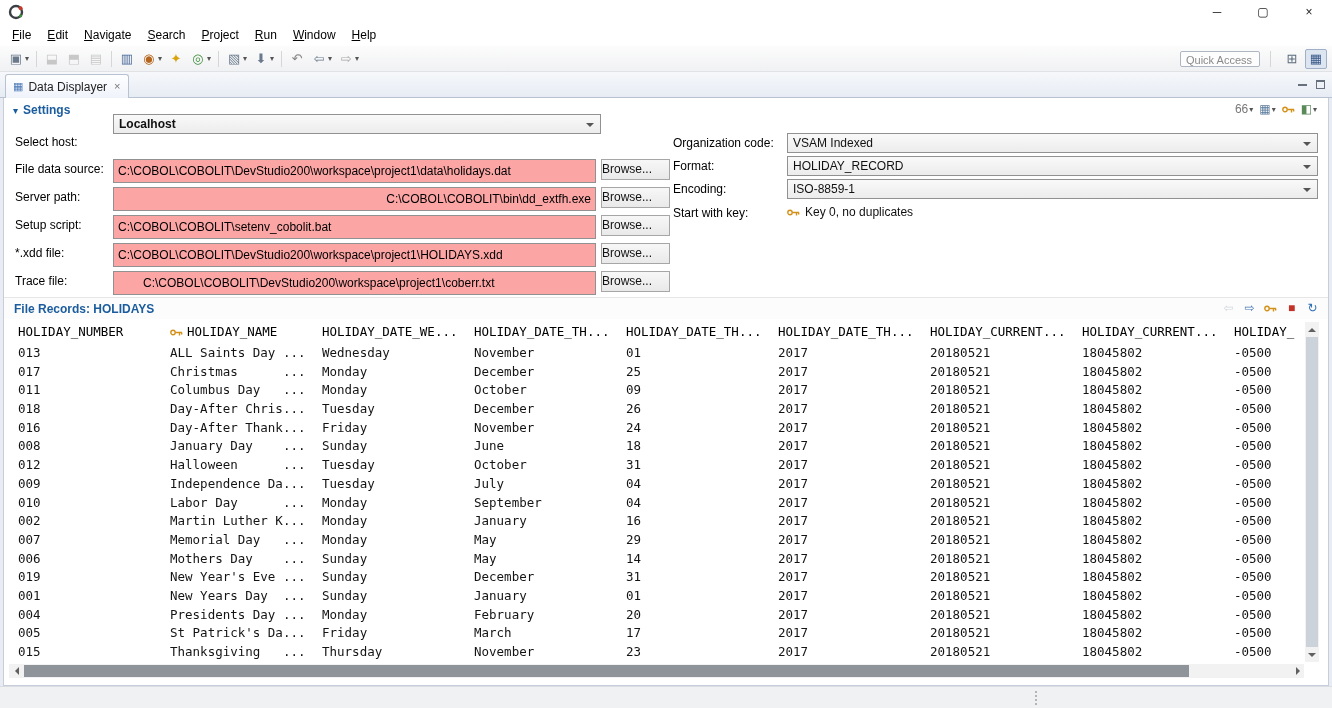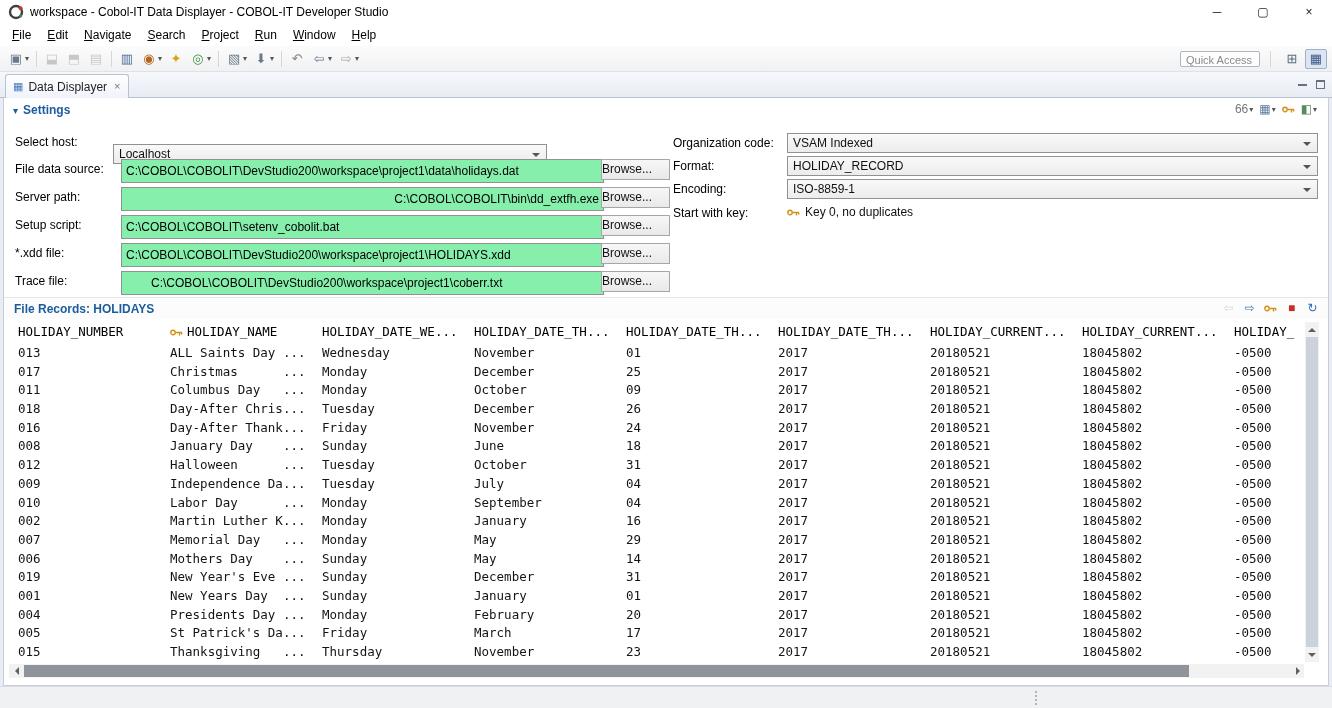--- a/index.html
+++ b/index.html
@@ -61,22 +61,22 @@
   .mini-drop { font-size:8px; color:#555; margin-left:1px; }
 
   .lbl  { position:absolute; left:11px;  width:96px;  color:#000; }
   .rlbl { position:absolute; left:669px; width:112px; color:#000; }
 
   .combo { position:absolute; height:20px; border:1px solid #919191;
     background:linear-gradient(#f9f9f9,#ececec); line-height:18px; padding:0 20px 0 5px;
     overflow:hidden; white-space:nowrap; }
   .combo-arrow { position:absolute; right:6px; top:8px; width:0; height:0;
     border:4px solid transparent; border-top-color:#555; }
-  .tin { position:absolute; height:24px; border:1px solid #919191; background:#86efac;
-    font:12px "Liberation Sans",sans-serif; padding:0 4px; color:#000;margin-left:8px; }
+  .tin { position:absolute; height:24px; border:1px solid #919191; background:#fca5a5;
+    font:12px "Liberation Sans",sans-serif; padding:0 4px; color:#000; }
   .btn { position:absolute; width:69px; height:21px; border:1px solid #a6a6a6;
     background:linear-gradient(#f7f7f7,#e9e9e9); text-align:left; line-height:19px; font-size:12px; }
   .keyrow { position:absolute; left:783px; display:flex; align-items:center; gap:5px; }
 
   
   .records-header { position:absolute; top:199px; left:0; right:0; height:22px; border-top:1px solid #e6e6e6;
     background:#fcfcfc; display:flex; align-items:center; padding-left:10px; }
   .records-tools { position:absolute; right:7px; top:202px; display:flex; gap:4px; align-items:center; }
   .rec-btn { display:inline-flex; align-items:center; justify-content:center; width:17px; height:16px; font-size:12px; }
 
@@ -109,21 +109,20 @@
 <body>
 
 <div class="titlebar">
   <span class="app-icon">
     <svg width="16" height="16" viewBox="0 0 16 16">
       <circle cx="8" cy="8" r="6" fill="none" stroke="#3a3f45" stroke-width="2.4"></circle>
       <circle cx="12.6" cy="4.2" r="2" fill="#c43b2a"></circle>
       <circle cx="12.6" cy="11.8" r="1.6" fill="#3f8f3f"></circle>
     </svg>
   </span>
-  <span class="title-text">workspace - Cobol-IT Data Displayer - COBOL-IT Developer Studio</span>
   <div class="win-controls">
     <div class="win-btn">─</div>
     <div class="win-btn">▢</div>
     <div class="win-btn">×</div>
   </div>
 </div>
 
 <div class="menubar">
     <div class="menu-item"><span style="text-decoration:underline">F</span>ile</div>
     <div class="menu-item"><span style="text-decoration:underline">E</span>dit</div>
@@ -237,21 +236,21 @@
           </svg>
         </span>
       </span>
       <span class="mini-btn">
         <span class="mini-glyph" style="color: rgb(90, 138, 90);">◧</span>
         <span class="mini-drop">▾</span>
       </span>
     </div>
 
   <span class="lbl" style="top:37px;">Select host:</span>
-  <div class="combo" style="left:109px; top:46px; width:434px;">
+  <div class="combo" style="left:109px; top:16px; width:488px;font-weight:bold;">
     <span>Localhost</span>
     <span class="combo-arrow"></span>
   </div>
 
   <span class="lbl" style="top:64px;">File data source:</span>
   <input class="tin" style="left: 109px; top: 61px; width: 483px;" value="C:\COBOL\COBOLIT\DevStudio200\workspace\project1\data\holidays.dat">
   <div class="btn" style="left:597px; top:61px;">Browse...</div>
 
   <span class="lbl" style="top:92px;">Server path:</span>
   <input class="tin" style="left: 109px; top: 89px; width: 483px; text-align: right;" value="C:\COBOL\COBOLIT\bin\dd_extfh.exe">

